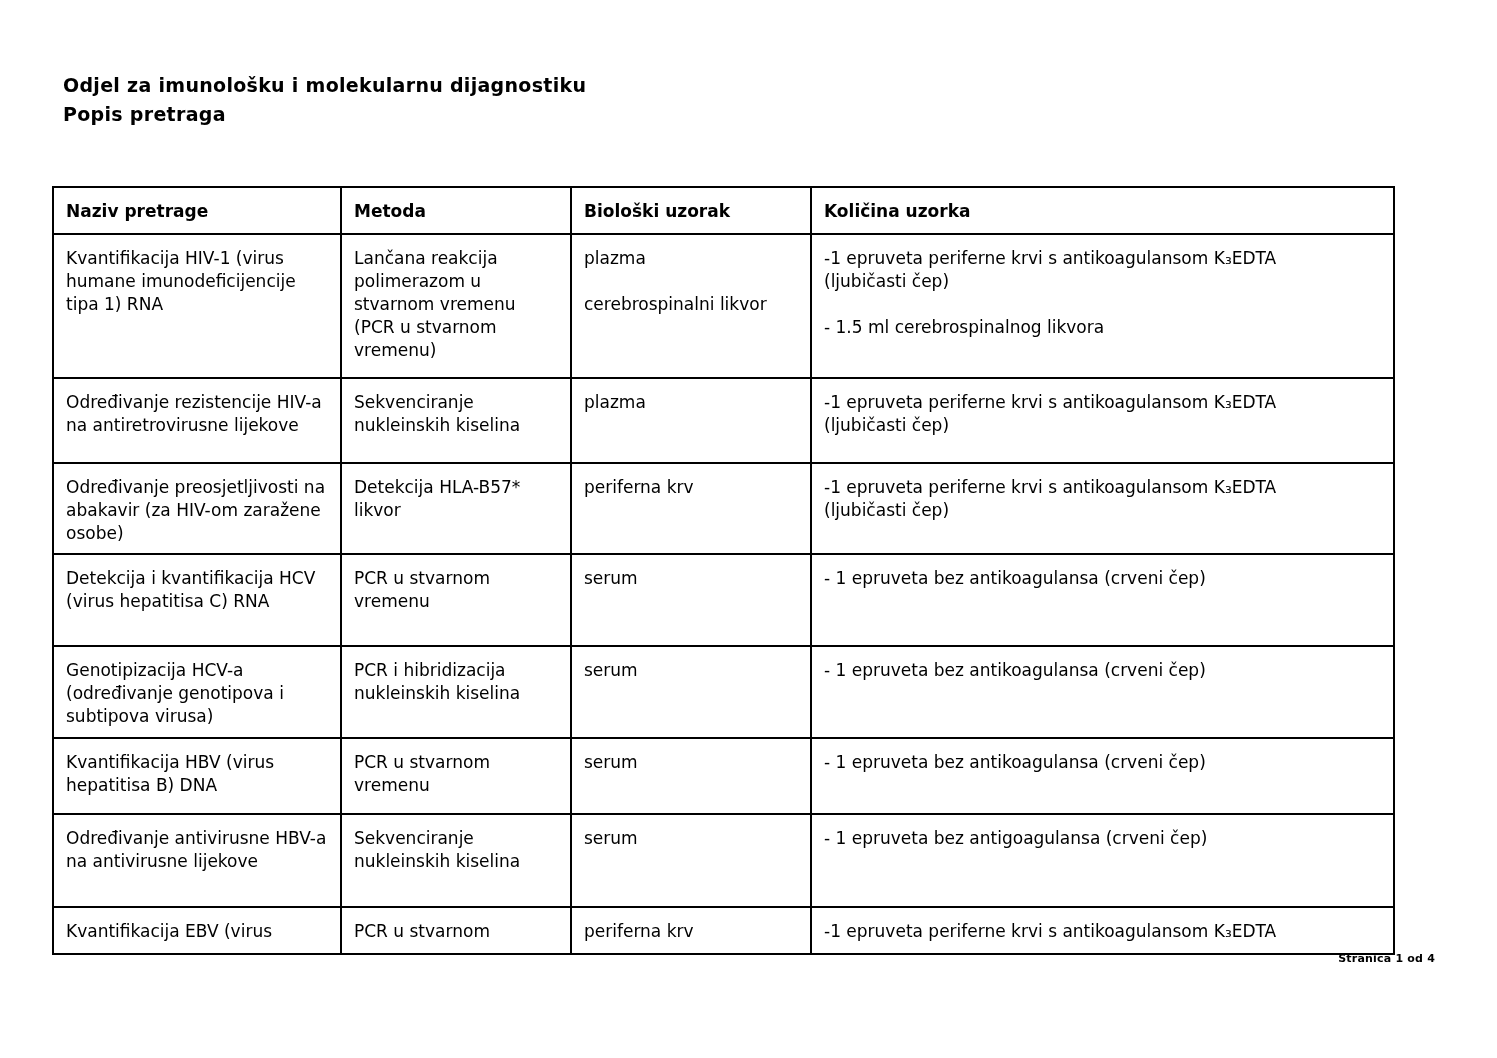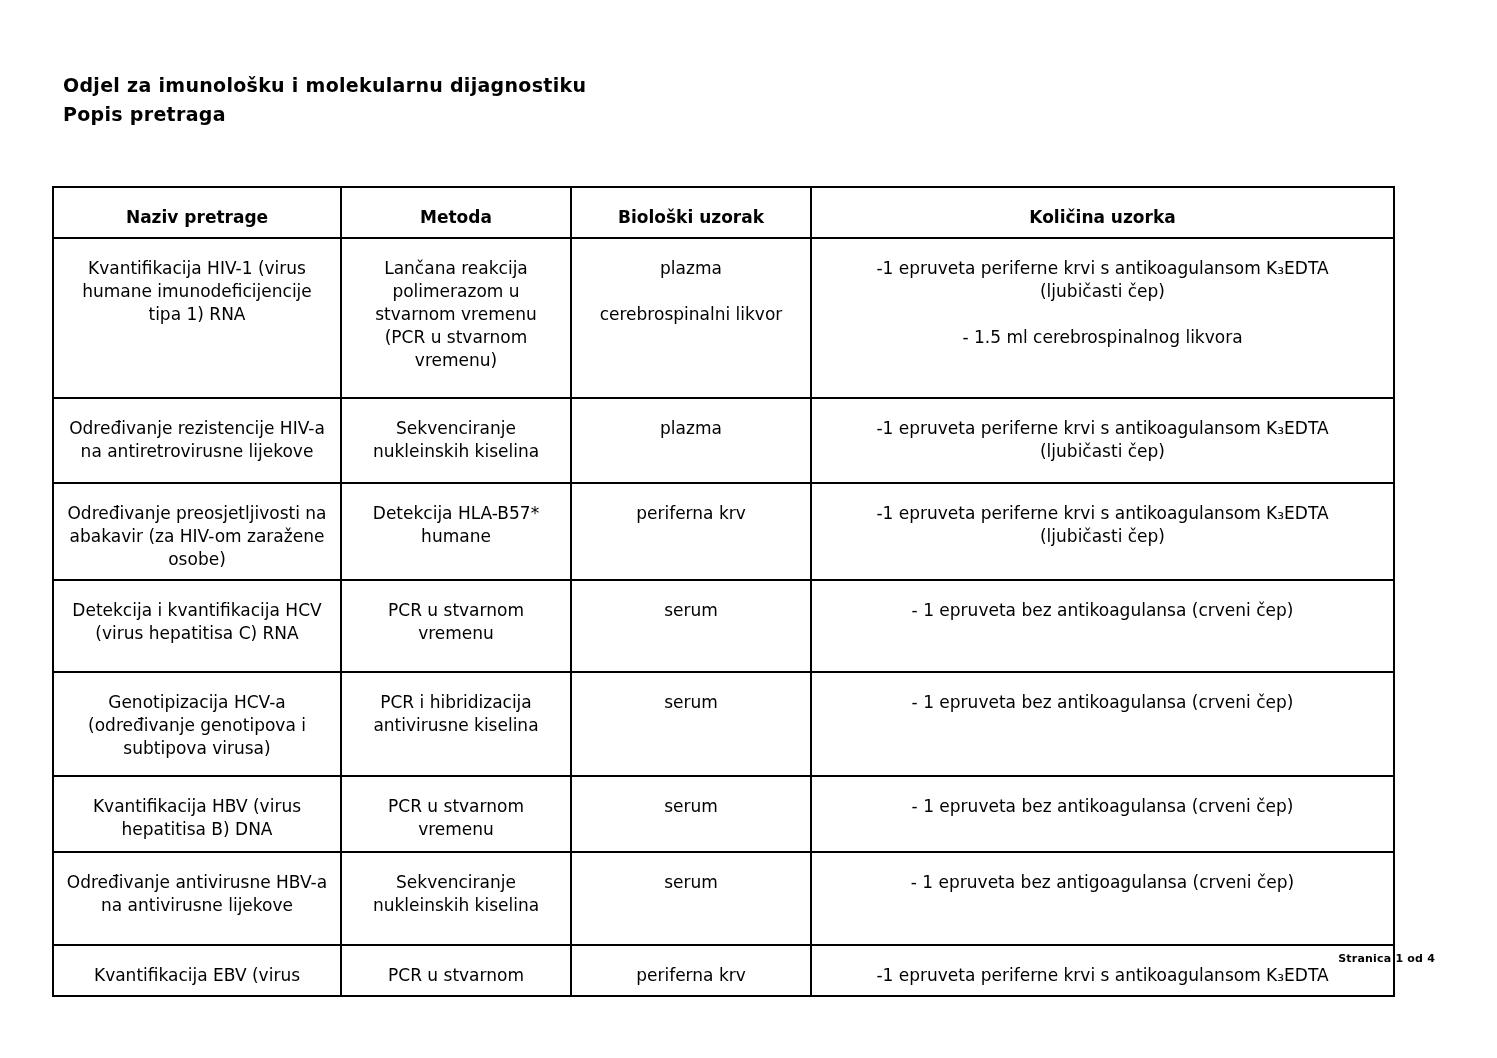--- a/index.html
+++ b/index.html
@@ -28,38 +28,38 @@
     left: 52px;
     top: 186px;
     width: 1341px;
     border-collapse: collapse;
     table-layout: fixed;
   }
   table.tests th,
   table.tests td {
     border: 2px solid #000000;
     vertical-align: top;
-    text-align: center;
-    padding: 18px 12px 8px 12px;
+    text-align: left;
+    padding: 12px 12px 8px 12px;
     font-size: 17px;
     line-height: 23px;
     white-space: pre-line;
     overflow: hidden;
     font-weight: normal;
   }
   table.tests th {
     font-weight: bold;
     white-space: nowrap;
   }
   tr.hrow      { height: 47px;  }
-  tr.row-0     { height: 160px; margin-top: 22px; }
+  tr.row-0     { height: 144px; margin-top: 22px; }
   tr.row-1     { height: 85px;  }
   tr.row-2     { height: 91px; margin-left: 28px;  }
   tr.row-3     { height: 92px;  }
-  tr.row-4     { height: 104px;  }
+  tr.row-4     { height: 92px;  }
   tr.row-5     { height: 76px;  }
   tr.row-6     { height: 93px;  }
   tr.row-7     { height: 47px;  }
   .page-footer {
     position: absolute;
     top: 952px;
     right: 62px;
     font-size: 11px;
     font-weight: bold;
     letter-spacing: 0.2px;
@@ -102,34 +102,34 @@
     </tr>
     <tr class="row-1">
       <td>Određivanje rezistencije HIV-a na antiretrovirusne lijekove</td>
       <td>Sekvenciranje nukleinskih kiselina</td>
       <td>plazma</td>
       <td>-1 epruveta periferne krvi s antikoagulansom K₃EDTA
 (ljubičasti čep)</td>
     </tr>
     <tr class="row-2">
       <td>Određivanje preosjetljivosti na abakavir (za HIV-om zaražene osobe)</td>
-      <td>Detekcija HLA-B57* humane</td>
+      <td>Detekcija HLA-B57* likvor</td>
       <td>periferna krv</td>
       <td>-1 epruveta periferne krvi s antikoagulansom K₃EDTA
 (ljubičasti čep)</td>
     </tr>
     <tr class="row-3">
       <td>Detekcija i kvantifikacija HCV (virus hepatitisa C) RNA</td>
       <td>PCR u stvarnom vremenu</td>
       <td>serum</td>
       <td>- 1 epruveta bez antikoagulansa (crveni čep)</td>
     </tr>
     <tr class="row-4">
       <td>Genotipizacija HCV-a (određivanje genotipova i subtipova virusa)</td>
-      <td>PCR i hibridizacija antivirusne kiselina</td>
+      <td>PCR i hibridizacija nukleinskih kiselina</td>
       <td>serum</td>
       <td>- 1 epruveta bez antikoagulansa (crveni čep)</td>
     </tr>
     <tr class="row-5">
       <td>Kvantifikacija HBV (virus hepatitisa B) DNA</td>
       <td>PCR u stvarnom vremenu</td>
       <td>serum</td>
       <td>- 1 epruveta bez antikoagulansa (crveni čep)</td>
     </tr>
     <tr class="row-6">

